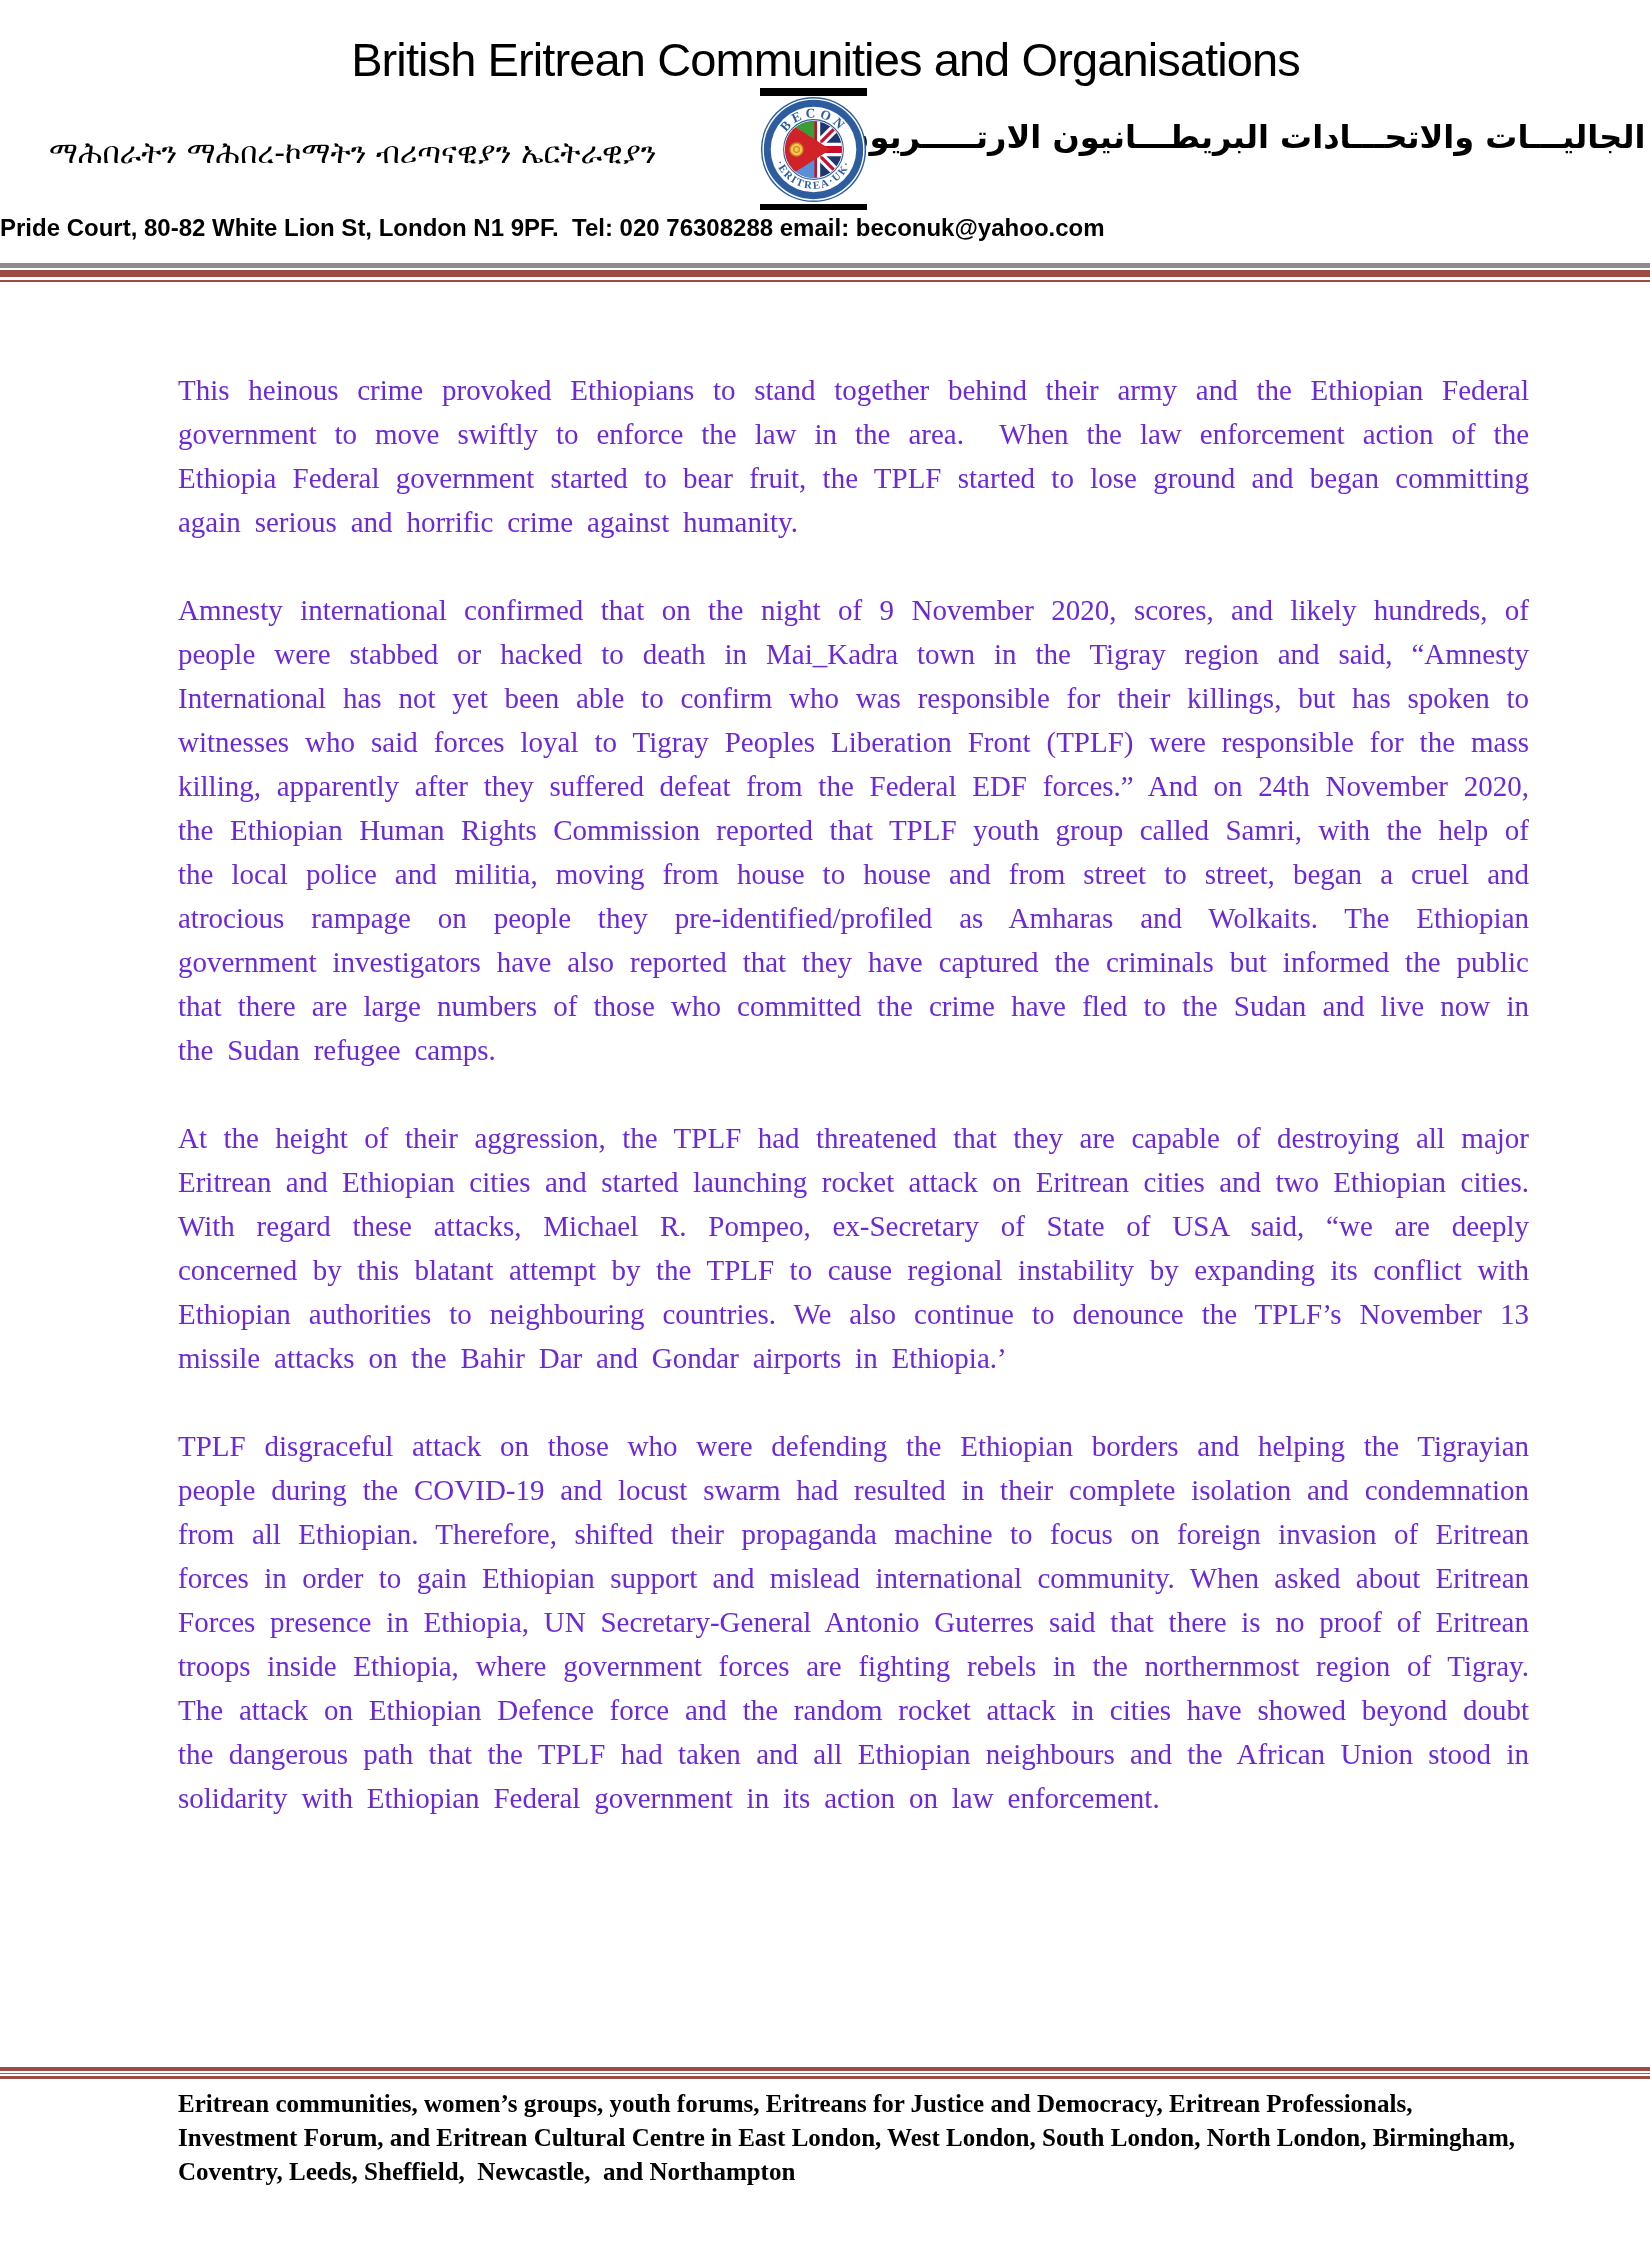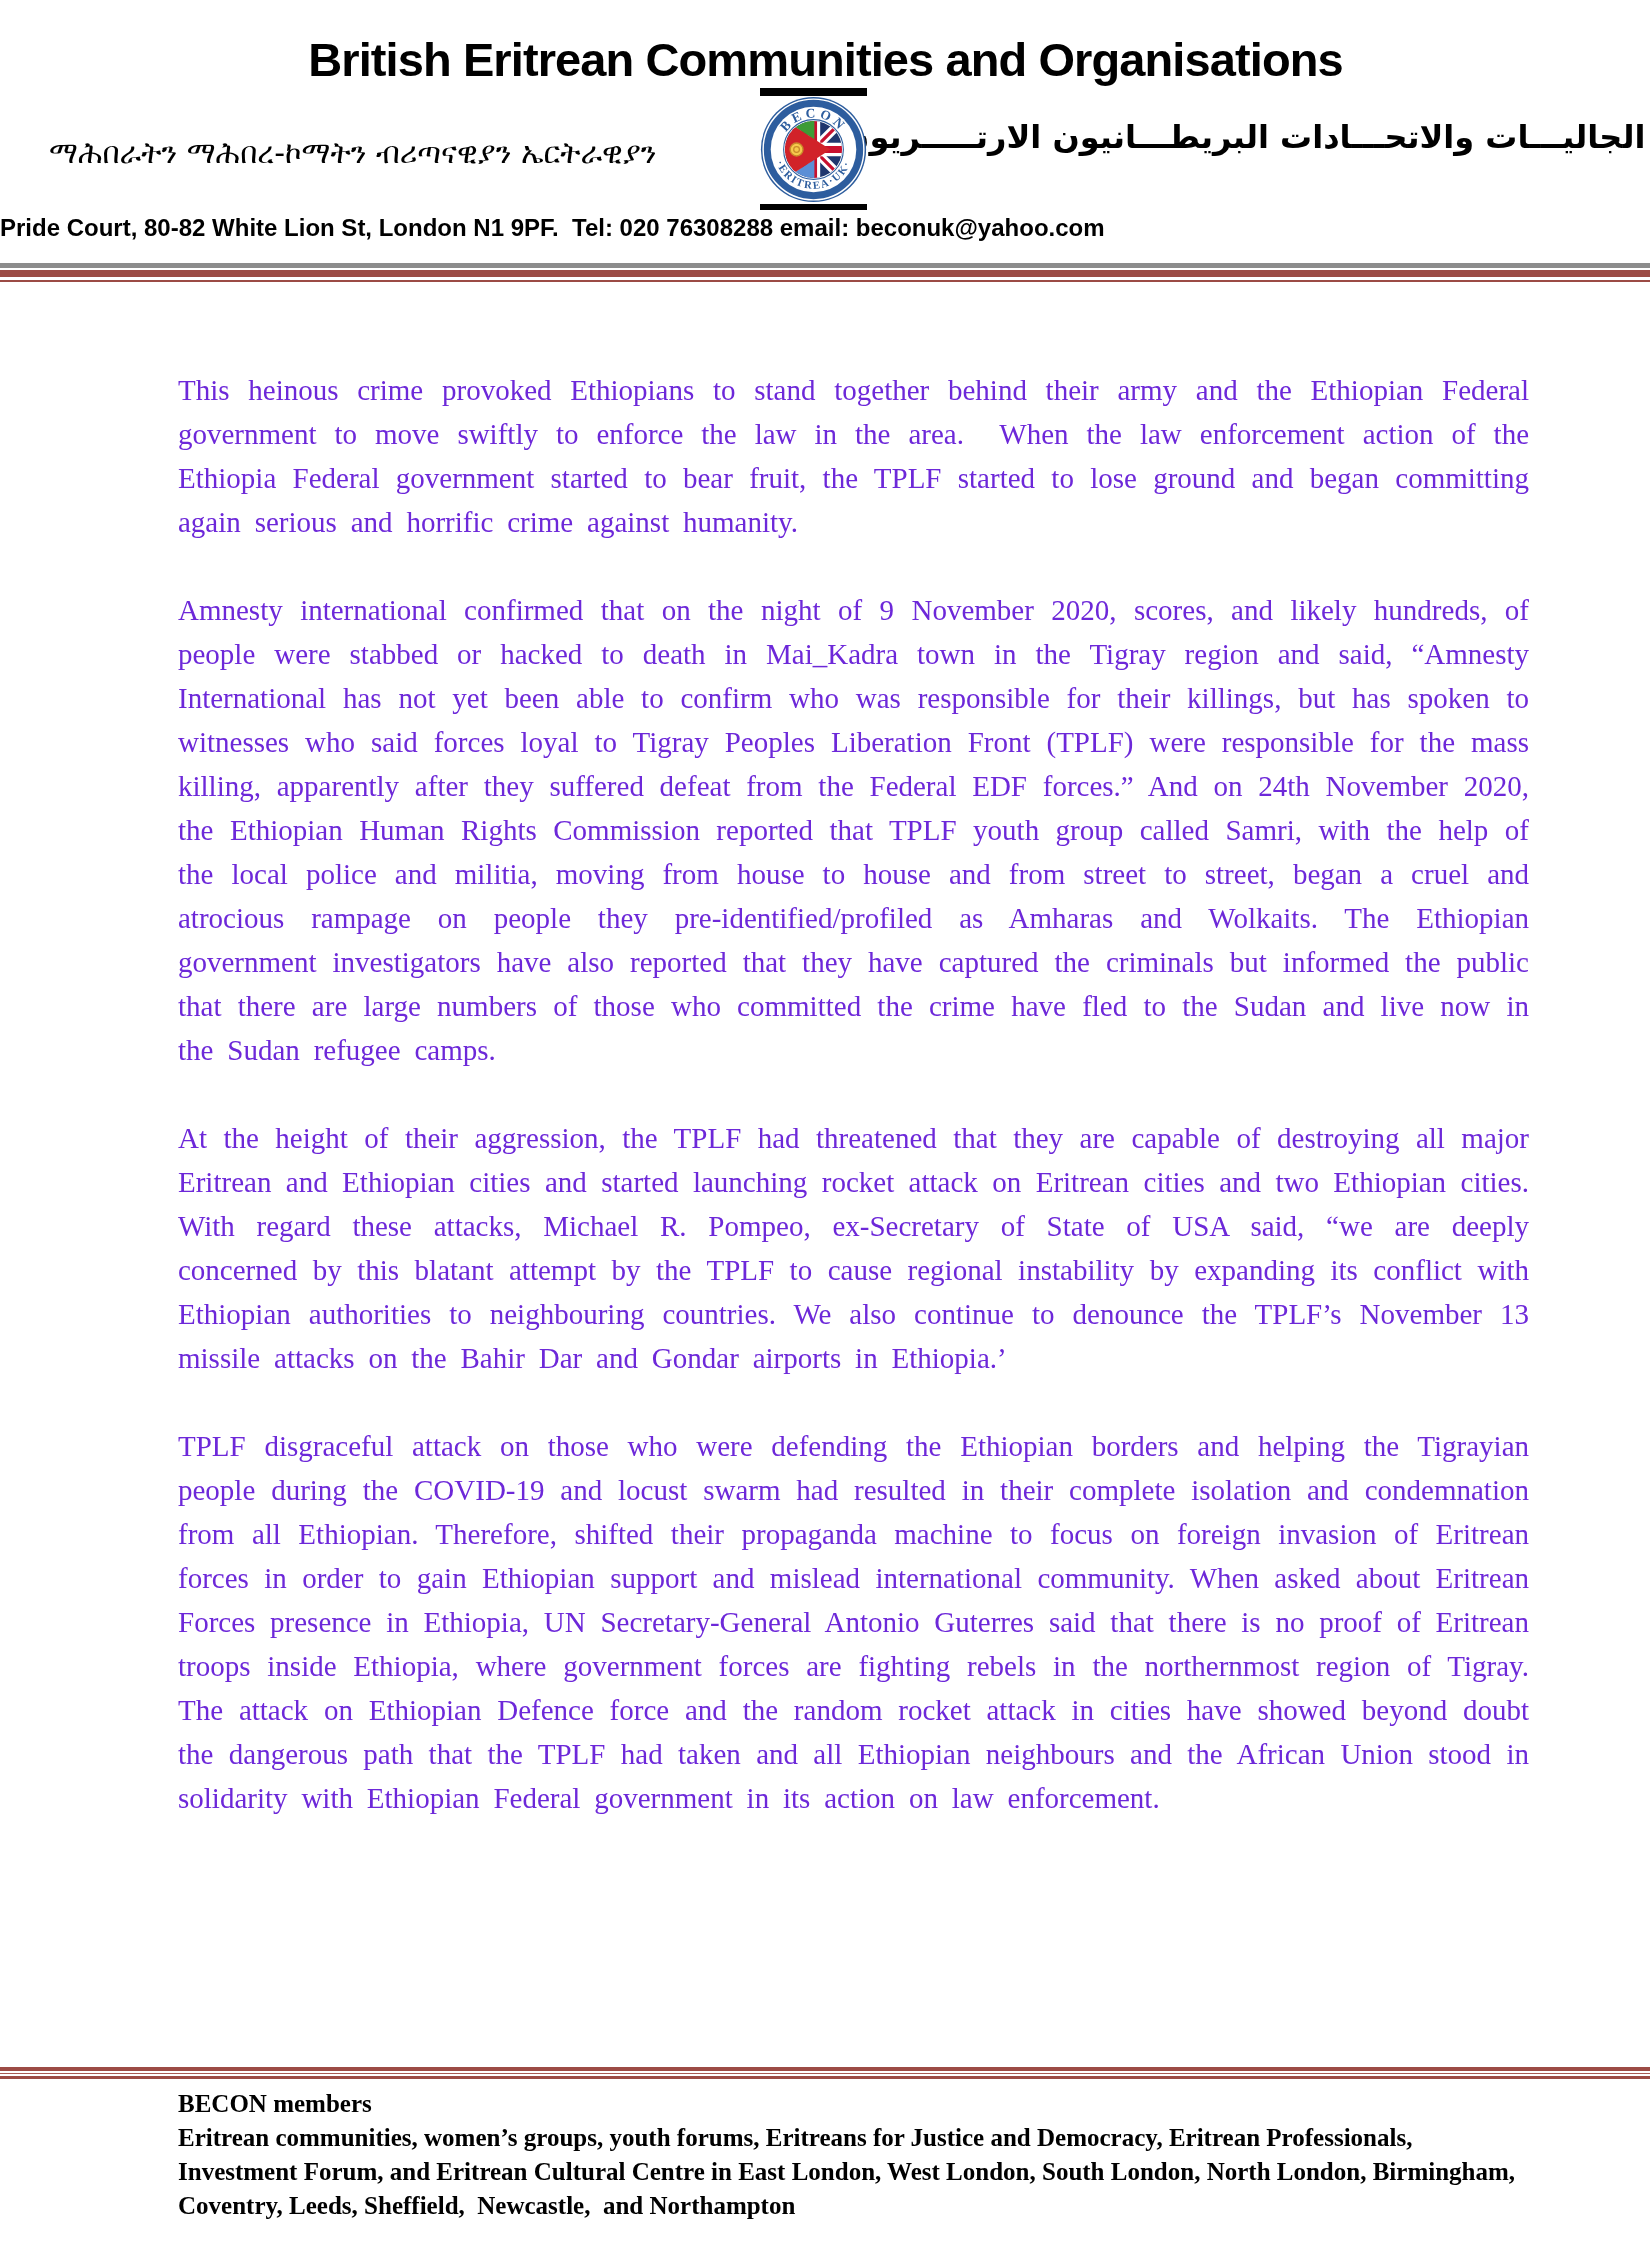--- a/index.html
+++ b/index.html
@@ -10,21 +10,21 @@
     font-family: "Liberation Serif", serif;
     color: #111111;
     overflow: hidden;
   }
 
   
   .page-title {
     position: absolute; top: 32px; left: 0; right: 0;
     text-align: center;
     font-family: "Liberation Sans", sans-serif;
-    font-weight: bold; font-size: 47px; letter-spacing: -0.9px;
+    font-weight: normal; font-size: 47px; letter-spacing: -0.9px;
     color: #000;
   }
   .name-tigrinya {
     position: absolute; top: 135px; left: 49px; width: 600px;
     font-family: "DejaVu Sans", sans-serif;
     font-weight: normal; font-size: 30px; color: #000;
     white-space: nowrap;
   }
   .name-arabic {
     position: absolute; top: 118px; right: 5.6px; width: 646px;
@@ -146,16 +146,15 @@
   <p>TPLF disgraceful attack on those who were defending the Ethiopian borders and helping the Tigrayian people during the COVID-19 and locust swarm had resulted in their complete isolation and condemnation from all Ethiopian. Therefore, shifted their propaganda machine to focus on foreign invasion of Eritrean forces in order to gain Ethiopian support and mislead international community. When asked about Eritrean Forces presence in Ethiopia, UN Secretary-General Antonio Guterres said that there is no proof of Eritrean troops inside Ethiopia, where government forces are fighting rebels in the northernmost region of Tigray. The attack on Ethiopian Defence force and the random rocket attack in cities have showed beyond doubt the dangerous path that the TPLF had taken and all Ethiopian neighbours and the African Union stood in solidarity with Ethiopian Federal government in its action on law enforcement.</p>
 </main>
 
 <div class="footer-divider">
   <div class="rule f-red1"></div>
   <div class="rule f-red2"></div>
   <div class="rule f-red3"></div>
 </div>
 
 <footer class="doc-footer">
-  <div class="footer-heading">BECON members</div>
   <div class="footer-members">Eritrean communities, women’s groups, youth forums, Eritreans for Justice and Democracy, Eritrean Professionals, Investment Forum, and Eritrean Cultural Centre in East London, West London, South London, North London, Birmingham, Coventry, Leeds, Sheffield,  Newcastle,  and Northampton</div>
 </footer>
 
 
 </body></html>

